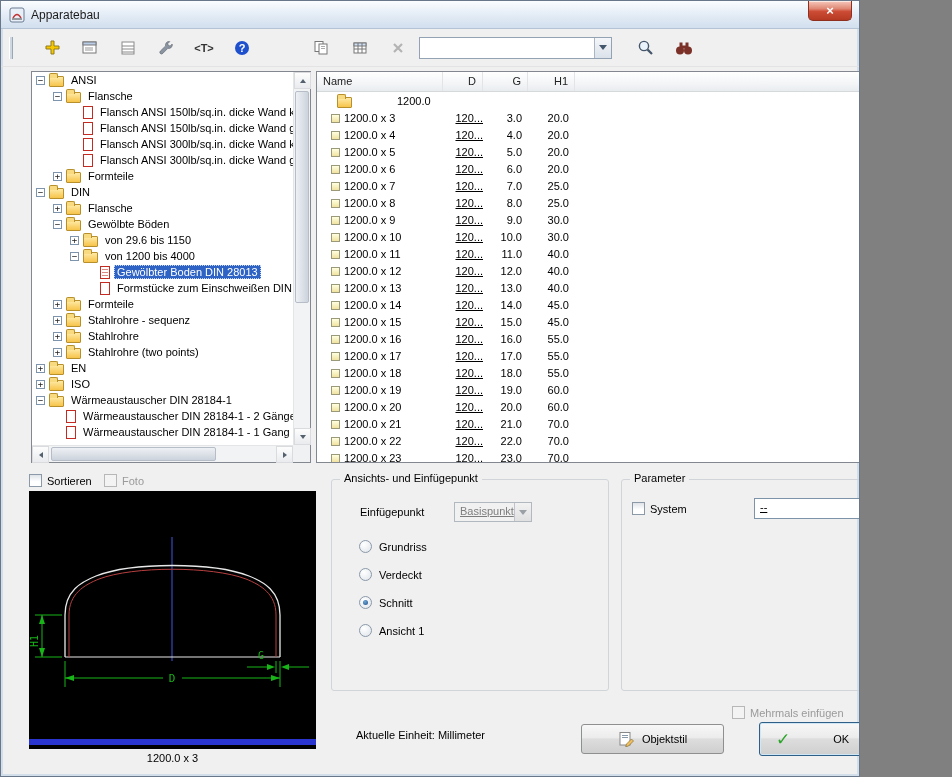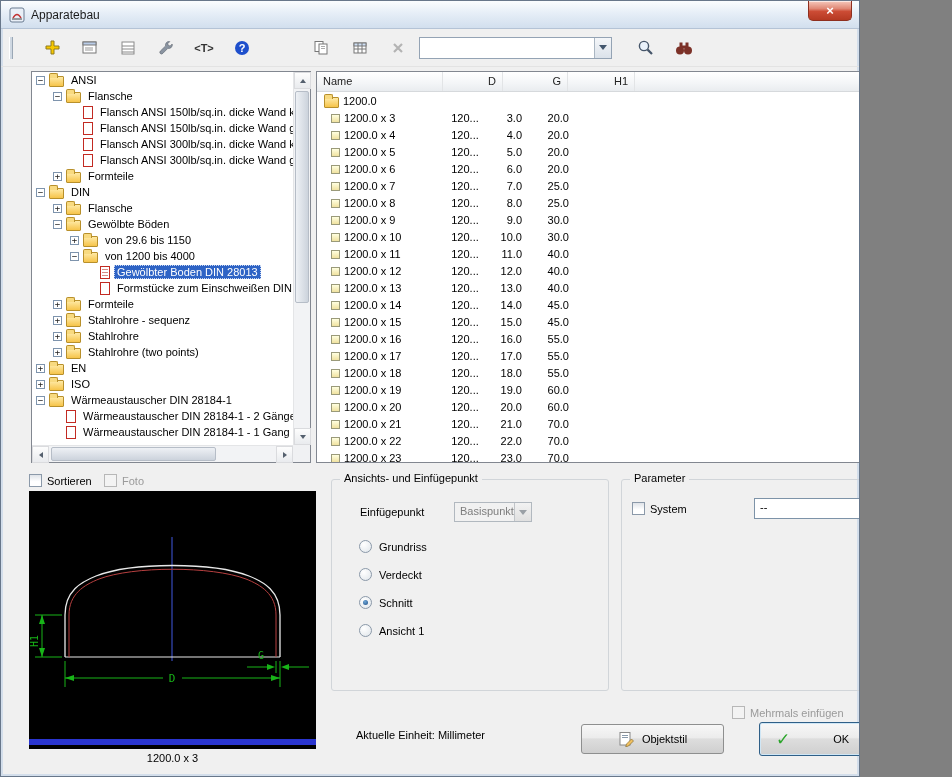--- a/index.html
+++ b/index.html
@@ -47,34 +47,34 @@
     background:#f8da80; border:1px solid #b8902b; border-bottom:none; border-radius:2px 2px 0 0; }
   .icon-doc { width:10px; height:13px; background:#fff; border:1px solid #c22a22; }
   .icon-docform { background-image:repeating-linear-gradient(to bottom, transparent 0 2px, #d98a84 2px 3px);
     background-clip:content-box; padding:2px 1px; }
   .tlabel { padding:1px 3px; }
   .tlabel.selected { background:#2e63c5; color:#fff; font-weight:normal; outline:1px dotted #c7d6f2; outline-offset:-1px; }
 
   .table-panel { position:absolute; left:315px; top:70px; width:620px; height:392px; background:#fff;
     border:1px solid #828790; }
   .thead { position:absolute; left:0; top:0; right:17px; height:20px; display:flex;
-    background:linear-gradient(#ffffff,#f3f5f7 60%,#e9ecef); border-bottom:1px solid #d6d9dc;gap:20px; }
+    background:linear-gradient(#ffffff,#f3f5f7 60%,#e9ecef); border-bottom:1px solid #d6d9dc; }
   .hcell { border-right:1px solid #e2e4e6; padding:3px 6px 0 6px; color:#222; }
   .hname { width:126px; }
   .hd { width:40px; text-align:right; }
   .hg { width:45px; text-align:right; }
   .hh1 { width:47px; text-align:right; }
   .hfill { flex:1; border-right:none; }
   .tbody { position:absolute; left:0; top:20px; right:17px; bottom:0; overflow:hidden; }
   .trow { height:17px; display:flex; align-items:center; }
   .cell { overflow:hidden; white-space:nowrap; }
   .cname { width:126px; display:flex; align-items:center; padding-left:14px; }
-  .cname.grp { padding-left:7px; }
+  .cname.grp { padding-left:20px;gap:41px; }
   .cnum { text-align:right; padding-right:6px; }
-  .cd { width:40px; text-align:center; padding:0 0 0 4px; }
+  .cd { width:40px; text-align:right; padding:0 0 0 4px;text-decoration:underline; }
   .cg { width:45px; }
   .ch1 { width:47px; }
   .icon-part { width:9px; height:9px; background:linear-gradient(#ffffe0,#f0e2a0); border:1px solid #9a9a7a; margin-right:4px; margin-top:1px; }
 
   
   .sb-v { position:absolute; top:0; right:0; width:17px; background:#f2f3f5; border-left:1px solid #e4e5e7; }
   .sb-v.tree { bottom:17px; } .sb-v.table { bottom:0; }
   .sb-h { position:absolute; left:0; right:17px; bottom:0; height:17px; background:#f2f3f5; border-top:1px solid #e4e5e7; }
   .sb-corner { position:absolute; right:0; bottom:0; width:17px; height:17px; background:#f0f1f3; }
   .sb-btn { position:absolute; width:17px; height:17px; background:linear-gradient(#fdfdfd,#e9ebee);
@@ -95,21 +95,21 @@
   .cb-label { white-space:nowrap; }
   .cb-label.gray { color:#9a9a9a; }
 
   .preview { position:absolute; left:28px; top:490px; width:287px; height:258px; background:#000; }
   .preview svg { display:block; }
   .preview-caption { position:absolute; left:28px; top:751px; width:287px; text-align:center; }
 
   .groupbox { position:absolute; border:1px solid #d1d5d9; border-radius:3px; }
   .glabel { position:absolute; top:-8px; left:8px; background:#f0f0f0; padding:0 4px; white-space:nowrap; }
 
-  .combo { display:flex; align-items:stretch; border:1px solid #7d93a8; background:#fff; }
+  .combo { display:flex; align-items:stretch; border:1px solid #7d93a8; background:#fff;text-decoration:underline; }
   .combo .cval { flex:1; padding:2px 5px; overflow:hidden; white-space:nowrap; }
   .combo.disabled { background:#f1f1f1; border-color:#b1b8bf; color:#7d7d7d; }
   .combo.disabled .combo-arrow-btn { background:linear-gradient(#f2f2f2,#e0e0e0); border-left-color:#c0c4c8; }
   .combo.disabled .tri-down { border-top-color:#9aa0a6; }
   .combo.blue .combo-arrow-btn { background:linear-gradient(#bfdff8,#63a8e2 55%,#4a94d4); border-left:1px solid #3b79ad; }
   .combo.blue .tri-down { border-top-color:#13395c; }
 
   .radio-row { display:flex; align-items:center; height:15px; margin-bottom:13px; }
   .radio { width:13px; height:13px; border:1px solid #8b99a9; border-radius:50%;
     background:radial-gradient(circle at 35% 30%, #ffffff, #dfe5ea); margin-right:7px; flex:none; position:relative; }

